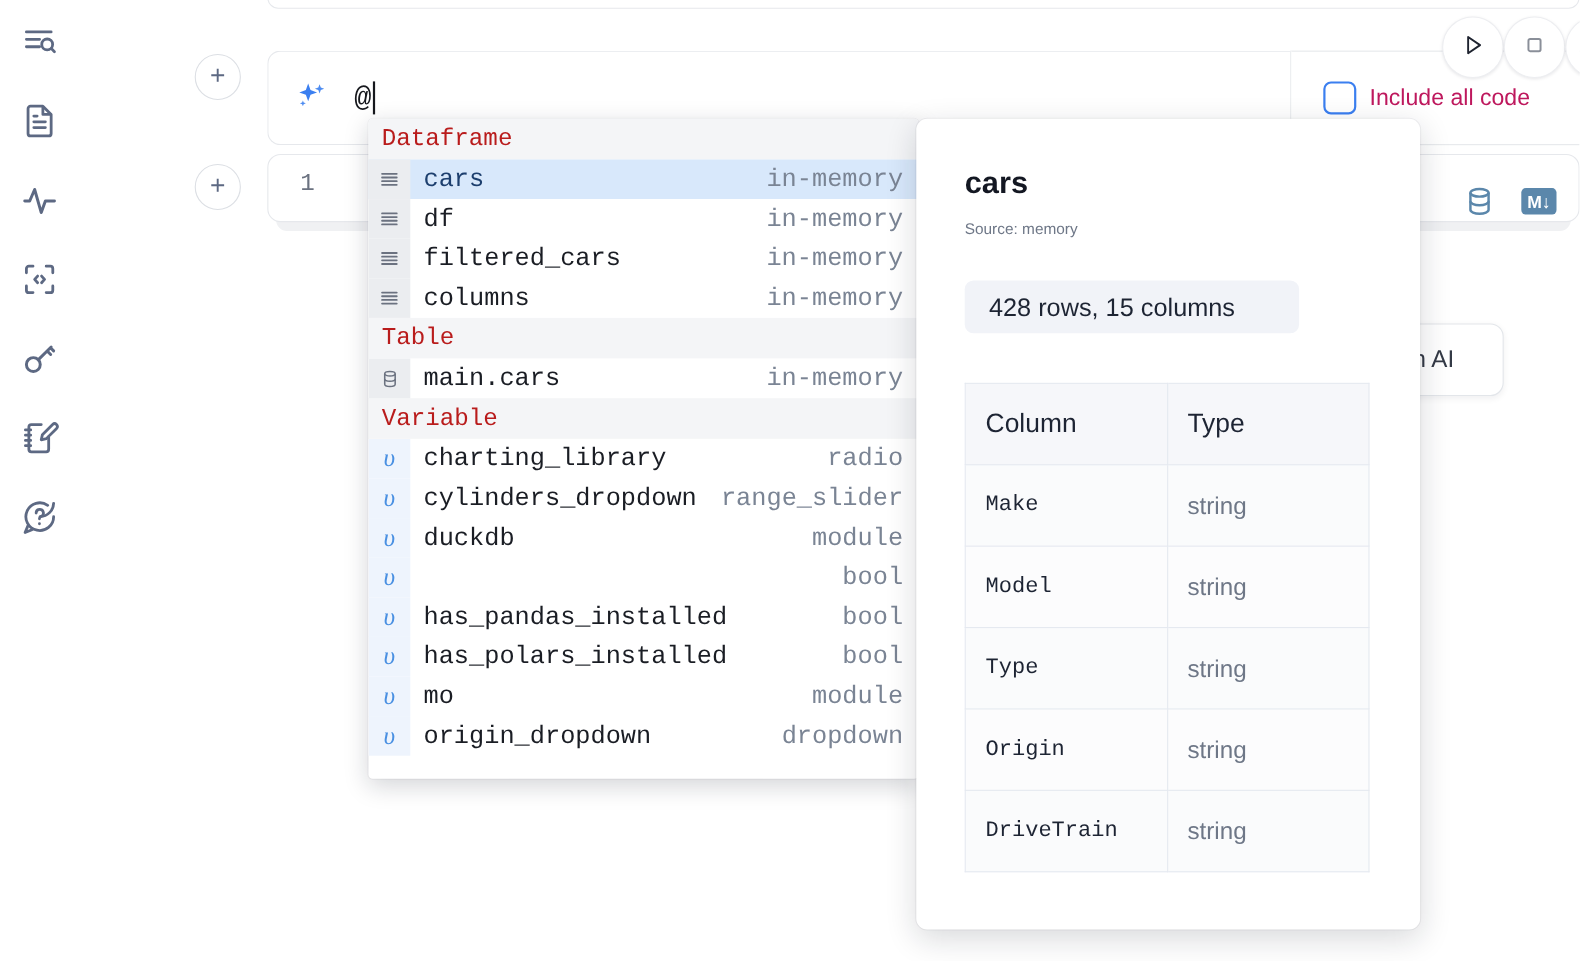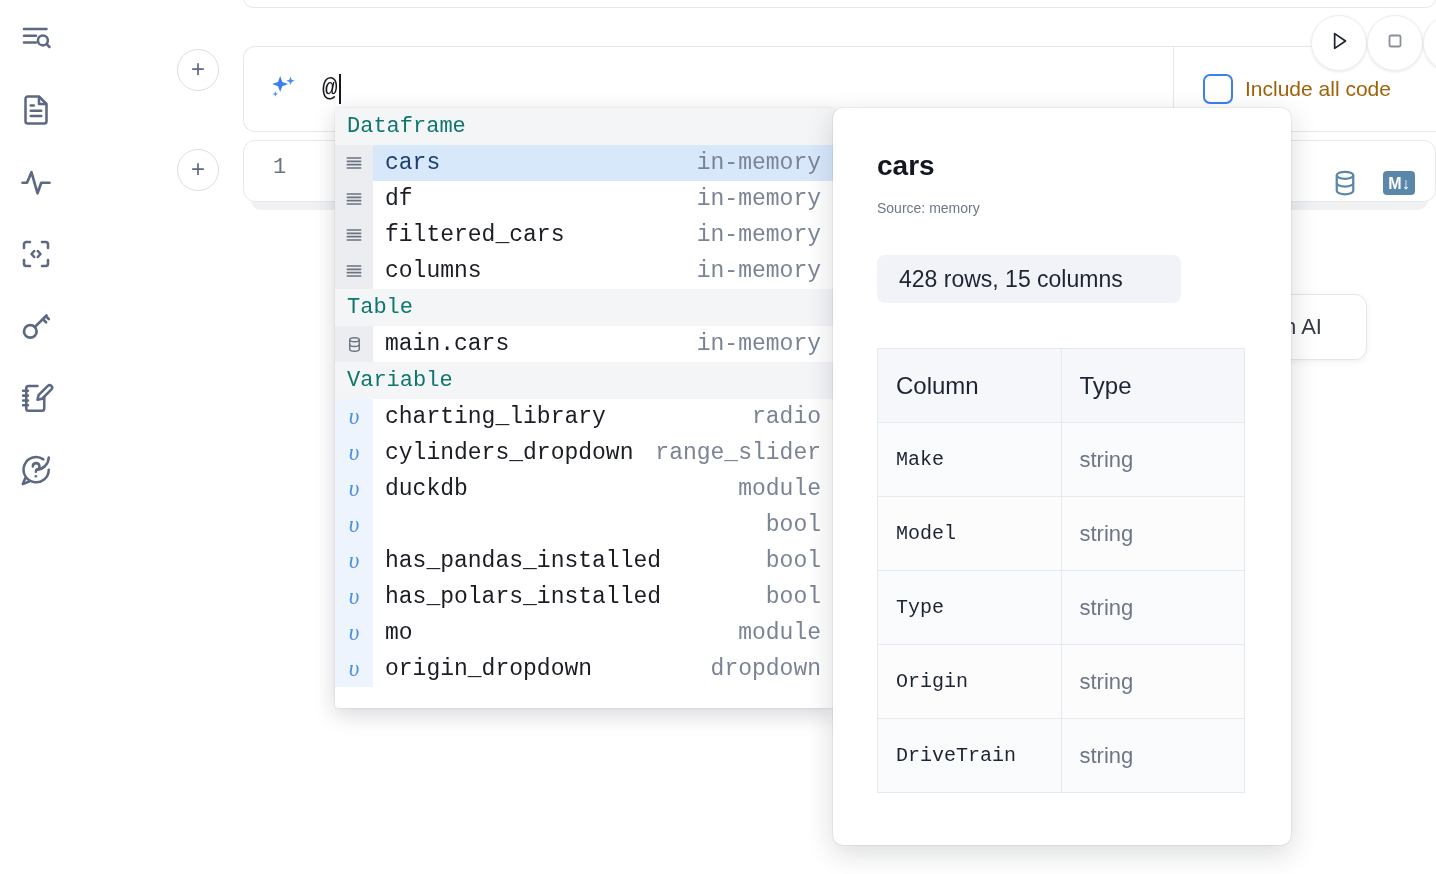--- a/index.html
+++ b/index.html
@@ -62,21 +62,21 @@
     position:absolute; left:1174px; top:46px; width:262px; height:86px;
     background:#fff; border-top:1px solid #e6e8ec; border-bottom:1px solid #e6e8ec;
   }
   .include-row {
     position:absolute; left:1203px; top:74px; display:flex; align-items:center; gap:12px;
   }
   .checkbox {
     width: 30px; height: 30px; border-radius: 7px;
     border: 2px solid #3b7ff0; background: #fff; cursor: pointer;
   }
-  .include-label { font-size: 21px; color:#a16207; white-space:nowrap; }
+  .include-label { font-size: 21px; color:#be185d; white-space:nowrap; }
 
   .round-btn {
     position:absolute; width:56px; height:56px; border-radius:50%;
     background:#fff; border:1px solid #edeef1;
     box-shadow: 0 1px 3px rgba(16,24,40,.10);
     display:flex; align-items:center; justify-content:center; cursor:pointer;
   }
 
   
   .code-cell {
@@ -104,21 +104,21 @@
   }
 
   
   .ac {
     position:absolute; left:335px; top:108px; width:500px; height:600px;
     background:#fff; border-radius:4px;
     box-shadow: 0 6px 22px rgba(16,24,40,.18), 0 0 0 1px rgba(16,24,40,.04);
     overflow:hidden; z-index: 20;
   }
   .ac-group {
-    height: 37px; background:#f4f5f7; color:#0f766e;
+    height: 37px; background:#f4f5f7; color:#b91c1c;
     font-family:"Liberation Mono", monospace; font-size:22px;
     display:flex; align-items:center; padding-left:12px;
   }
   .ac-item {
     height: 36px; display:flex; align-items:center;
     font-family:"Liberation Mono", monospace; font-size:23px; cursor:pointer;
     background:#fff;
   }
   .ac-item.selected { background:#d8e8fb; }
   .ac-gutter {

